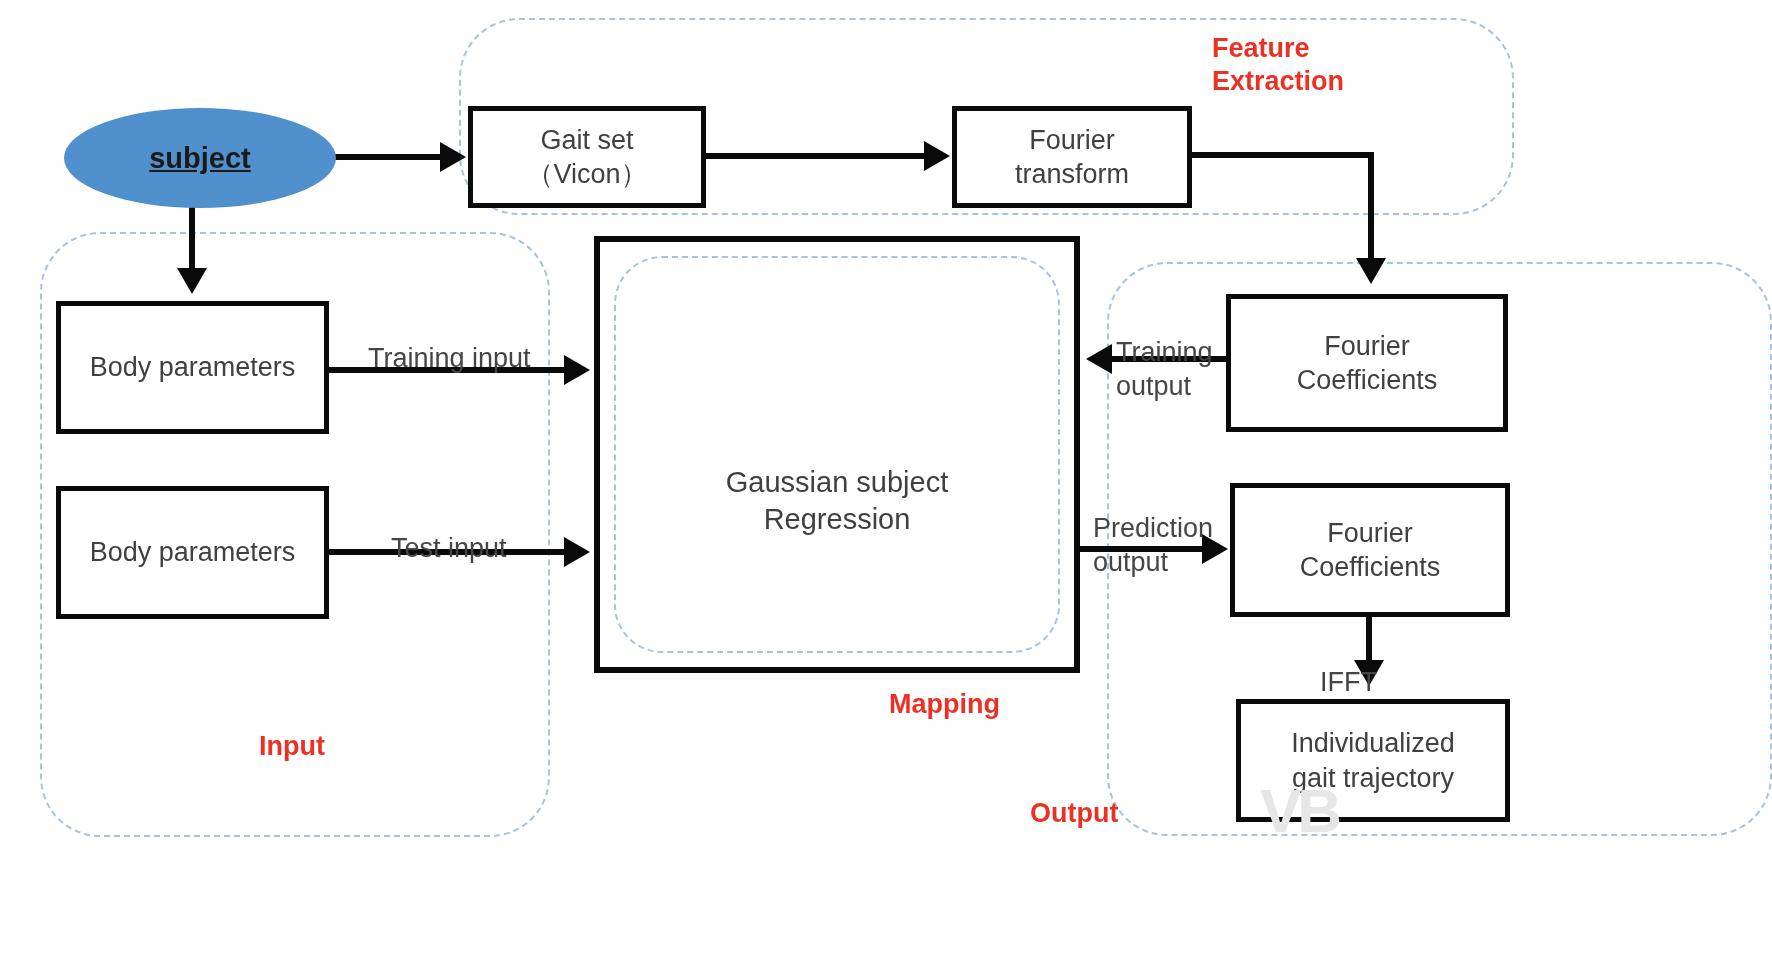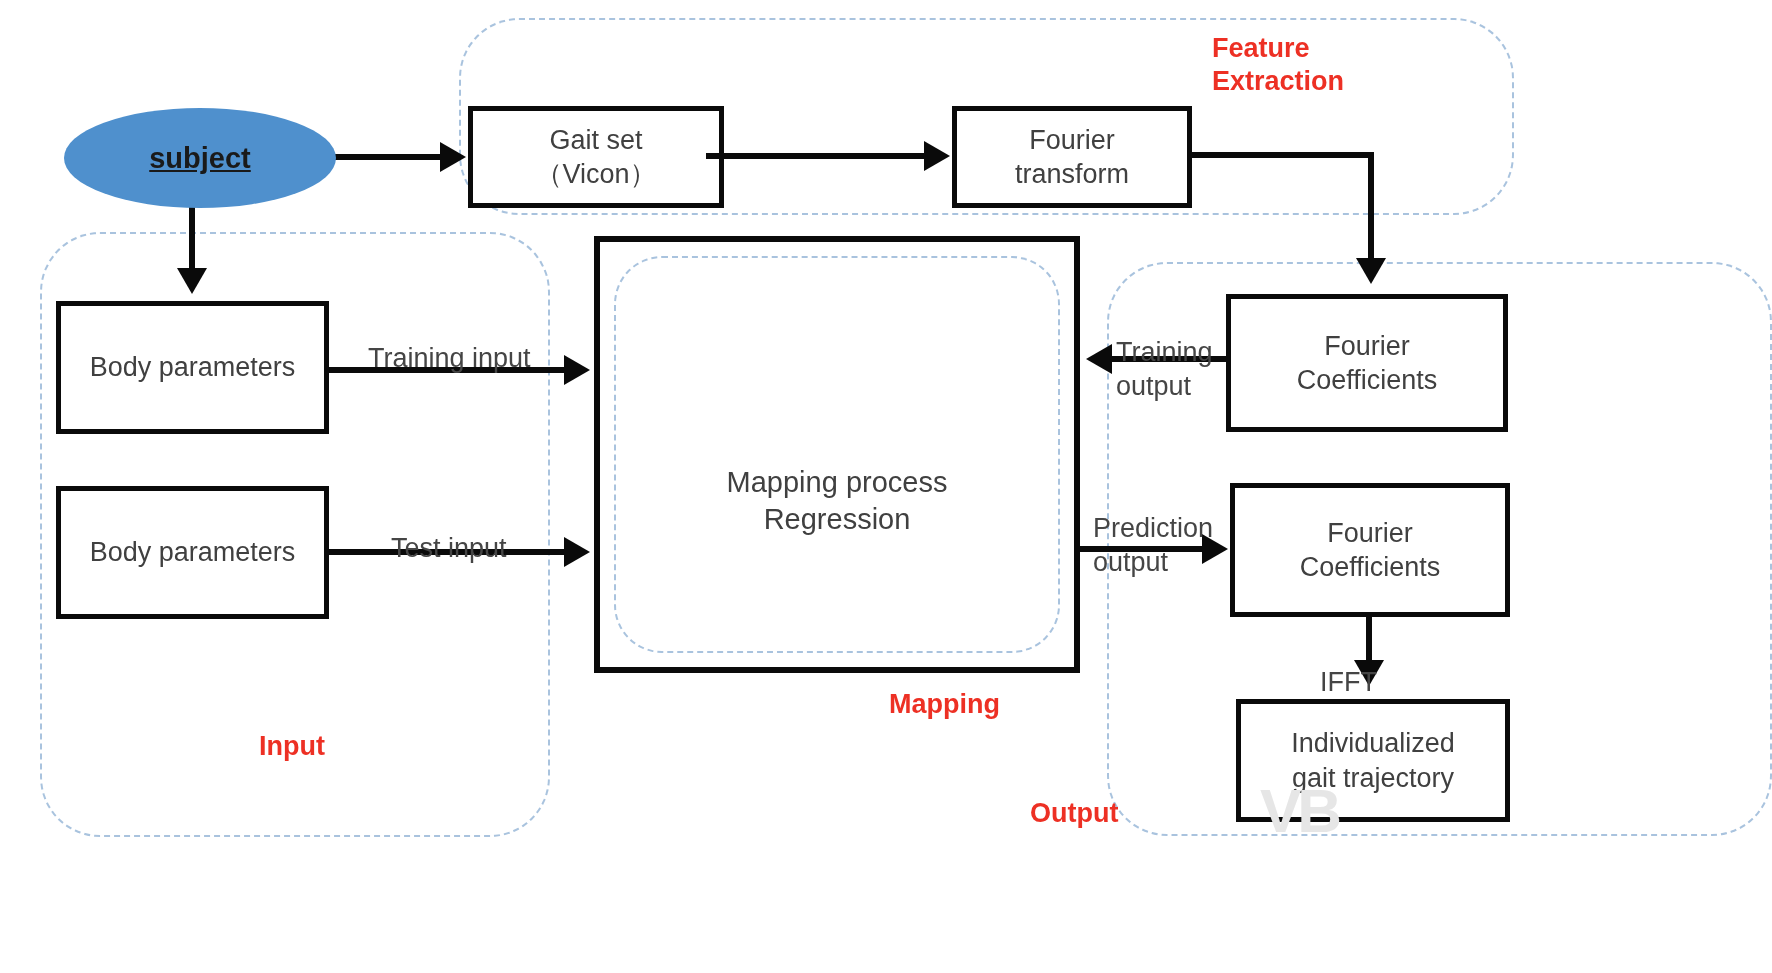--- a/index.html
+++ b/index.html
@@ -167,40 +167,40 @@
   <div class="region-label" style="left:247px; top:730px;">Input</div>
 
   <div class="region-label" style="left:877px; top:688px;">Mapping</div>
 
   <div class="region-label" style="left:1018px; top:797px;">Output</div>
 
   <div class="ellipse" style="left:52px; top:108px; width:272px; height:100px;">
     <span>subject</span>
   </div>
 
-  <div class="box" style="left:456px; top:106px; width:256px; height:102px;">
+  <div class="box" style="left:456px; top:106px; width:238px; height:102px;">
     <span>Gait set
 （Vicon）</span>
   </div>
 
   <div class="box" style="left:940px; top:106px; width:240px; height:102px;">
     <span>Fourier
 transform</span>
   </div>
 
   <div class="box" style="left:44px; top:301px; width:273px; height:133px;">
     <span>Body parameters</span>
   </div>
 
   <div class="box" style="left:44px; top:486px; width:273px; height:133px;">
     <span>Body parameters</span>
   </div>
 
   <div class="edge-label center" style="left:682px; top:428px; width:286px; font-size:29px; color:#404040;">
-    <span>Mapping process
+    <span>Gaussian subject
 Regression</span>
   </div>
 
   <div class="box" style="left:1214px; top:294px; width:282px; height:138px;">
     <span>Fourier
 Coefficients</span>
   </div>
 
   <div class="box" style="left:1218px; top:483px; width:280px; height:134px;">
     <span>Fourier

